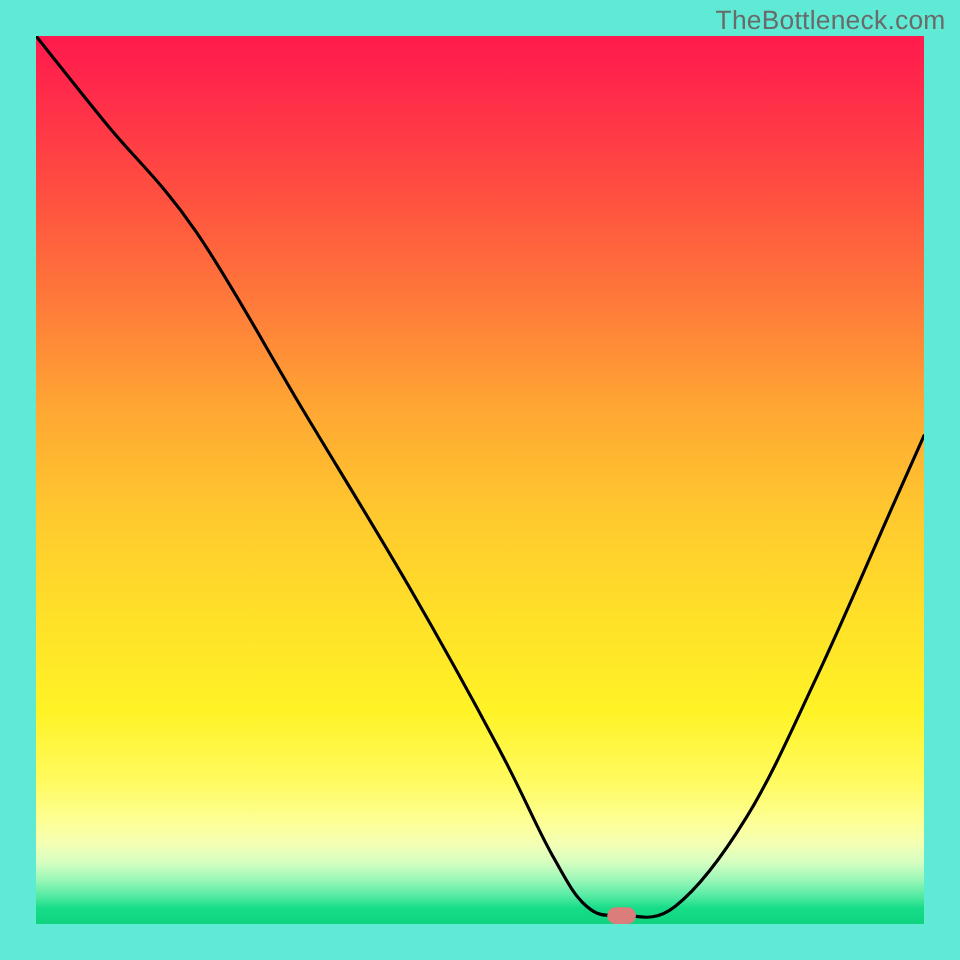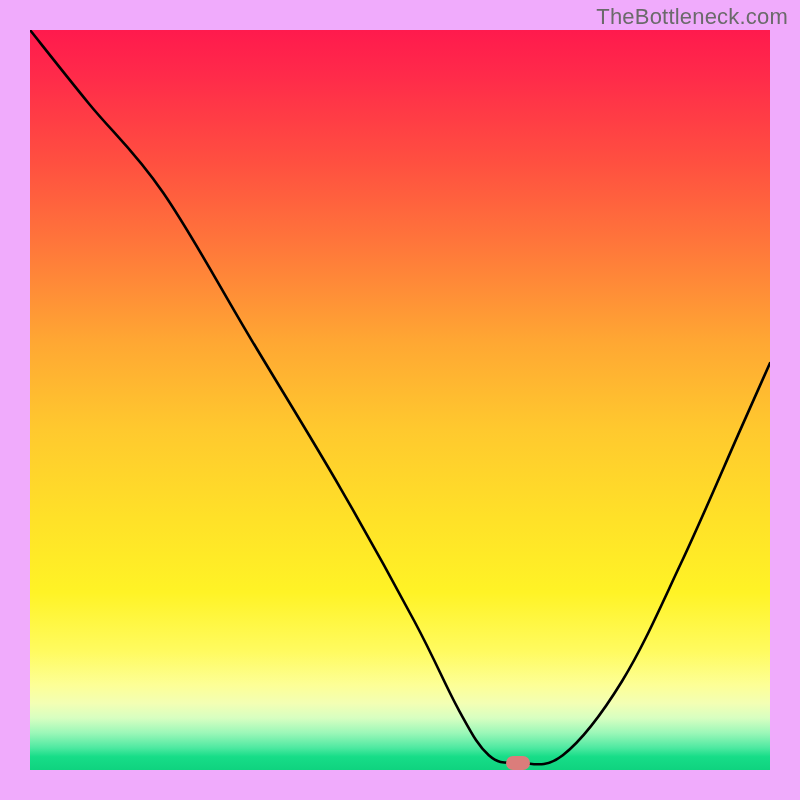--- a/index.html
+++ b/index.html
@@ -8,21 +8,21 @@
     width: 800px;
     height: 800px;
     background: #000;
     overflow: hidden;
     font-family: Arial, Helvetica, sans-serif;
   }
   .frame {
     position: relative;
     width: 800px;
     height: 800px;
-    background: #f0abfc;
+    background: #5eead4;
   }
   .watermark {
     position: absolute;
     top: 4px;
     right: 12px;
     color: #6a6a6a;
     font-size: 22px;
     font-weight: 500;
     letter-spacing: 0.2px;
   }

